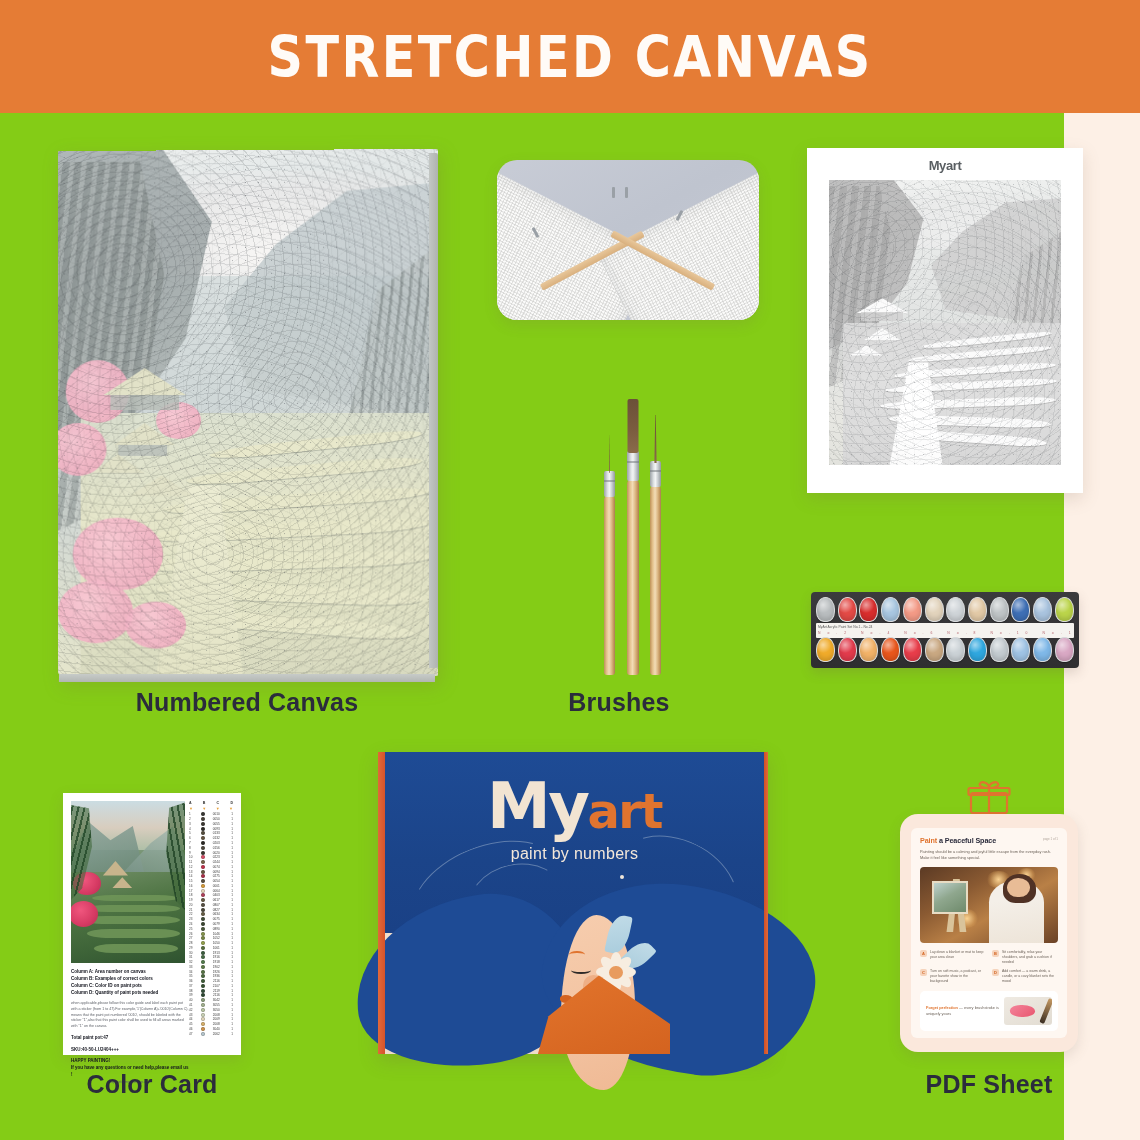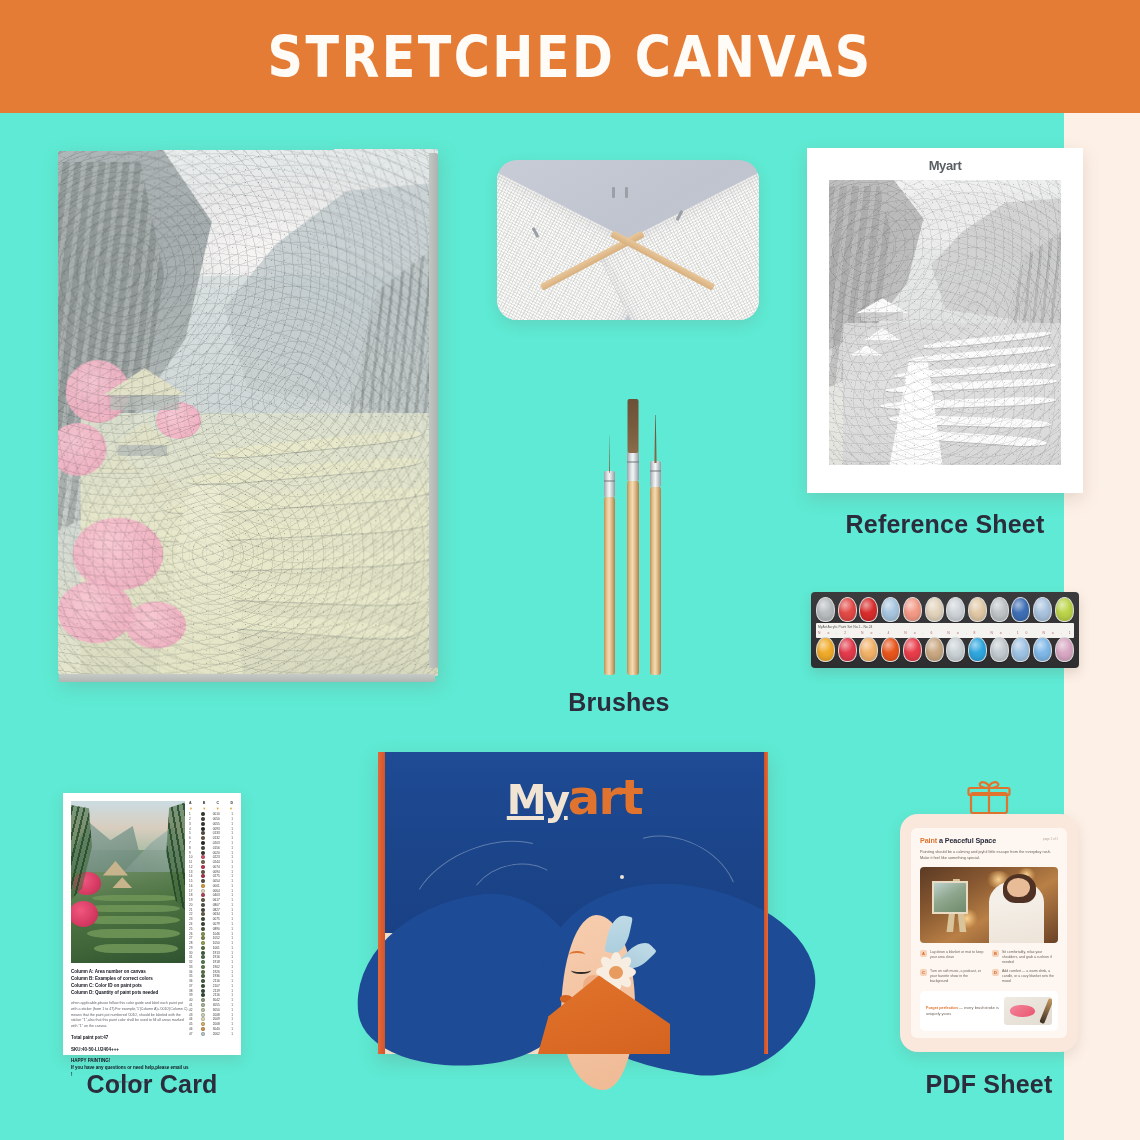--- a/index.html
+++ b/index.html
@@ -2,21 +2,21 @@
 <html><head>
 <meta charset="utf-8">
 <style>
   * { box-sizing: border-box; margin: 0; padding: 0; }
   html, body {
     width: 1140px; height: 1140px;
     background: #FDF0E6;
     font-family: "Liberation Sans", sans-serif;
     overflow: hidden;
   }
-  .page { position: relative; width: 1064px; height: 1140px; background: #5eead4; }
+  .page { position: relative; width: 1064px; height: 1140px; background: #84cc16; }
 
   
   .header {
     position: absolute; left: 0; top: 0; width: 1140px; height: 113px;
     background: #E57C35;
     display: flex; align-items: center; justify-content: center;
   }
   .header-title {
     color: #FFFBF7;
     font-family: "DejaVu Sans Condensed", "Liberation Sans", sans-serif;
@@ -237,22 +237,22 @@
   }
   .box-edge { position:absolute; left:0; top:0; width:7px; height:100%;
     background: linear-gradient(90deg,#E2683A,#D4542A); }
   .box-edge-r { position:absolute; right:0; top:0; width:4px; height:100%;
     background: linear-gradient(270deg,#E2683A,#CF5026); }
   .box-blue { position:absolute; left:7px; top:0; right:4px; height:60%;
     background: linear-gradient(180deg,#1E4B95 0%,#1B4489 60%,#1A4186 100%); overflow:hidden; }
   .box-cream { position:absolute; left:7px; bottom:0; right:4px; height:40%;
     background: linear-gradient(180deg,#F0DECC 0%,#EFDCC8 100%); }
   .logo { position:absolute; left:0; width:100%; top:17px; text-align:center; }
-  .logo .my { font-size:40px; font-weight:900; color:#F2E4D2; letter-spacing:-2.5px;
-    font-family:"DejaVu Sans", sans-serif;text-decoration:underline; }
+  .logo .my { font-size:64px; font-weight:900; color:#F2E4D2; letter-spacing:-2.5px;
+    font-family:"DejaVu Sans", sans-serif; }
   .logo .art { font-size:48px; font-weight:900; color:#E0742F; letter-spacing:-1.5px;
     font-family:"DejaVu Sans", sans-serif; }
   .logo .pbn-sub { display:block; margin-top:2px; font-size:16px; color:#F4E8DA; letter-spacing:.3px; }
   .hair { position:absolute; background:#1B4489; }
   .hair-sweep-l { left:-6%; top:48%; width:58%; height:56%;
     background:#1E4B95; border-radius:60% 40% 44% 56%/60% 56% 44% 40%; transform:rotate(-8deg); }
   .hair-sweep-r { right:-12%; top:44%; width:70%; height:62%;
     background:#1E4B95; border-radius:48% 52% 40% 60%/54% 46% 54% 46%; transform:rotate(7deg); }
   .face { position:absolute; left:47%; top:54%; width:19%; height:58%;
     background: linear-gradient(160deg,#F6CDAE 0%,#F3C3A1 60%,#EFB994 100%);
@@ -363,20 +363,21 @@
       <div class="roof r1"></div>
       <div class="roof r2"></div>
       <div class="roof r3"></div>
       <div class="roof r4"></div>
       <div class="pbn"></div>
       <div class="speck"></div>
     </div>
     <div class="canvas-edge"></div>
     <div class="canvas-bot"></div>
   </div>
+  <div class="caption" style="left:57px; top:688px; width:380px;">Numbered Canvas</div>
 
   <div class="prestretch">
     <div class="ps-canvas-l"></div>
     <div class="ps-canvas-r"></div>
     <div class="ps-wood-l"></div>
     <div class="ps-wood-r"></div>
     <div class="ps-staple" style="left:44%; top:17%;"></div>
     <div class="ps-staple" style="left:49%; top:17%;"></div>
     <div class="ps-staple" style="left:14%; top:42%; transform:rotate(-28deg);"></div>
     <div class="ps-staple" style="left:69%; top:31%; transform:rotate(28deg);"></div>
@@ -400,21 +401,20 @@
       <div class="terr t7"></div>
       <div class="cv-layer path"></div>
       <div class="roof r1"></div>
       <div class="roof r2"></div>
       <div class="roof r3"></div>
       <div class="hut h1"></div>
       <div class="pbn"></div>
       <div class="speck"></div>
     </div>
   </div>
-  <div class="caption" style="left:807px; top:510px; width:276px;">Reference Sheet</div>
 
   <div class="brushes">
     <div class="brush brush-a">
       <div class="br-handle"></div>
       <div class="br-fer"></div>
       <div class="br-tip"></div>
     </div>
     <div class="brush brush-b">
       <div class="br-handle"></div>
       <div class="br-fer"></div>
@@ -798,20 +798,21 @@
   <div class="box">
     <div class="box-blue">
       <div class="swirl" style="left:6%; top:52%; width:42%; height:54%; transform:rotate(-22deg);"></div>
       <div class="swirl" style="right:6%; top:48%; width:36%; height:58%; transform:rotate(26deg);"></div>
       <div class="swirl" style="left:22%; top:62%; width:26%; height:44%; transform:rotate(-12deg);"></div>
       <div class="dot-w" style="left:62%; top:68%; width:4px; height:4px;"></div>
       <div class="dot-w" style="left:67%; top:76%; width:3px; height:3px;"></div>
       <div class="dot-w" style="left:60%; top:88%; width:3px; height:3px;"></div>
       <div class="logo">
         <span class="my">My</span><span class="art">art</span>
+        <span class="pbn-sub">paint by numbers</span>
       </div>
     </div>
     <div class="box-cream"></div>
     <div class="hair hair-sweep-l"></div>
     <div class="hair hair-sweep-r"></div>
     <div class="neck"></div>
     <div class="face"></div>
     <div class="cheek"></div>
     <div class="brow"></div>
     <div class="eye"></div>

